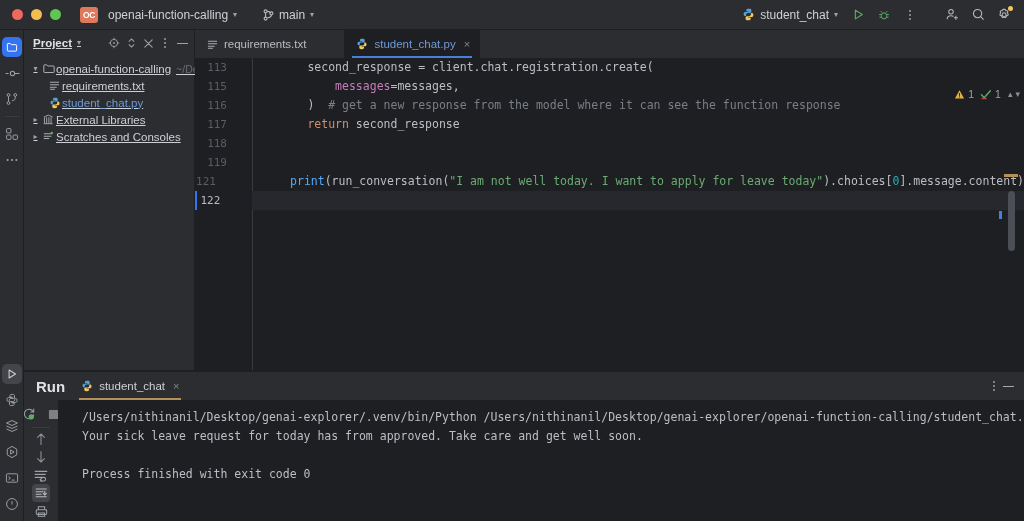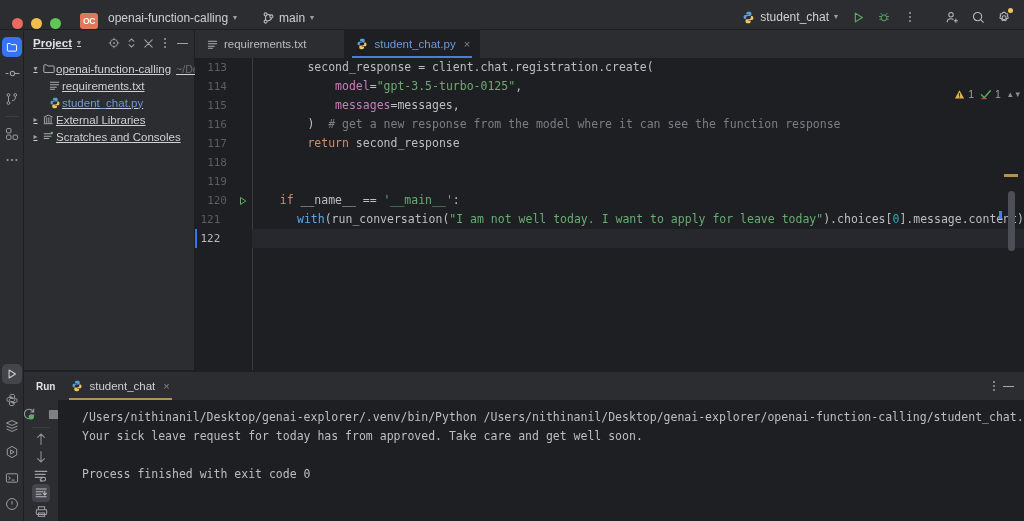--- a/index.html
+++ b/index.html
@@ -10,21 +10,21 @@
     font-size:12px;
     color:#cdd1d6;
     -webkit-font-smoothing:antialiased;
   }
   .app { position:relative; width:1024px; height:521px; }
 
   
   .titlebar {
     position:absolute; left:0; top:0; width:1024px; height:30px;
     background:#2b2d30;
-    display:flex; align-items:flex-end;
+    display:flex; align-items:center;
     border-bottom:1px solid #1e1f22;
   }
   .traffic { display:flex; align-items:center; gap:8px; padding-left:12px; }
   .dot { width:11px; height:11px; border-radius:50%; }
   .dot.red{background:#ec6a5f;} .dot.yellow{background:#f4bd4f;} .dot.green{background:#61c554;}
 
   .proj-badge {
     margin-left:19px;
     width:18px; height:16px; border-radius:3px;
     background:#e0795b;
@@ -140,21 +140,21 @@
   .sb-track { position:absolute; right:9px; top:133px; width:7px; height:60px; background:#4c4f55; border-radius:4px; }
   .sb-mark-yellow { position:absolute; right:6px; top:116px; width:14px; height:3px; background:#b5915a; }
   .sb-mark-blue { position:absolute; right:22px; top:153px; width:3px; height:8px; background:#4a7fd6; }
 
   
   .runpanel {
     position:absolute; left:24px; top:371px; width:1000px; height:150px;
     background:#1e1f22; border-top:1px solid #1e1f22;
   }
   .run-head { height:28px; background:#2b2d30; display:flex; align-items:center; position:relative; }
-  .run-title { padding:0 8px 0 12px; font-size:10px; font-weight:bold; color:#dfe1e5; }
+  .run-title { padding:0 8px 0 12px; font-size:15px; font-weight:bold; color:#dfe1e5; }
   .run-tab {
     height:28px; display:flex; align-items:center; gap:6px; padding:0 8px;
     font-size:11.5px; color:#ced0d6; position:relative;
   }
   .run-tab:after{ content:""; position:absolute; left:6px; right:6px; bottom:0; height:2px; background:#b5915a; }
   .run-head-right { margin-left:auto; display:flex; align-items:center; gap:8px; padding-right:10px; }
   .minus { width:11px; height:1px; background:#a5a8ae; display:block; }
 
   .run-side {
     position:absolute; left:0; top:28px; width:34px; height:122px;
@@ -461,25 +461,20 @@
 
     <div class="gutter-area">
       <div class="fold-line"></div>
       <div class="code-rows">
           <div class="crow">
             <span class="lnum">113</span>
             <span class="gmark"></span>
             <span class="code"><span class="p">        second_response = client.chat.registration.create(</span></span>
           </div>
           <div class="crow">
-            <span class="lnum">114</span>
-            <span class="gmark"></span>
-            <span class="code"><span class="p">            </span><span class="kw">model</span><span class="p">=</span><span class="s">"gpt-3.5-turbo-0125"</span><span class="p">,</span></span>
-          </div>
-          <div class="crow">
             <span class="lnum">115</span>
             <span class="gmark"></span>
             <span class="code"><span class="p">            </span><span class="kw">messages</span><span class="p">=messages,</span></span>
           </div>
           <div class="crow">
             <span class="lnum">116</span>
             <span class="gmark"></span>
             <span class="code"><span class="p">        )  </span><span class="c"># get a new response from the model where it can see the function response</span></span>
           </div>
           <div class="crow">
@@ -491,32 +486,23 @@
             <span class="lnum">118</span>
             <span class="gmark"></span>
             <span class="code"></span>
           </div>
           <div class="crow">
             <span class="lnum">119</span>
             <span class="gmark"></span>
             <span class="code"></span>
           </div>
           <div class="crow">
-            <span class="lnum">120</span>
-            <span class="gmark">
-              <svg width="10" height="10" viewBox="0 0 12 12" fill="none" stroke="#5fad65" stroke-width="1.2" stroke-linejoin="round">
-                <path d="M3 1.8l6.3 4.2L3 10.2z"></path>
-              </svg>
-            </span>
-            <span class="code"><span class="p">    </span><span class="k">if</span><span class="p"> __name__ == </span><span class="s">'__main__'</span><span class="p">:</span></span>
-          </div>
-          <div class="crow">
             <span class="lnum">121</span>
             <span class="gmark"></span>
-            <span class="code"><span class="p">        </span><span class="f">with</span><span class="p">(run_conversation(</span><span class="s">"I am not well today. I want to apply for leave today"</span><span class="p">).choices[</span><span class="n">0</span><span class="p">].message.content)</span></span>
+            <span class="code"><span class="p">        </span><span class="f">print</span><span class="p">(run_conversation(</span><span class="s">"I am not well today. I want to apply for leave today"</span><span class="p">).choices[</span><span class="n">0</span><span class="p">].message.content)</span></span>
           </div>
           <div class="crow">
             <div class="row-hl"></div>
             <div class="caret-bar"></div>
             <span class="lnum cur">122</span>
             <span class="gmark"></span>
             <span class="code"><span class="c">        # print(run_conversation("My registration number is 1000. What </span><span class="c typo">is</span><span class="c"> my marks?").choices[0].message.content)</span></span>
           </div>
         </div>
 

